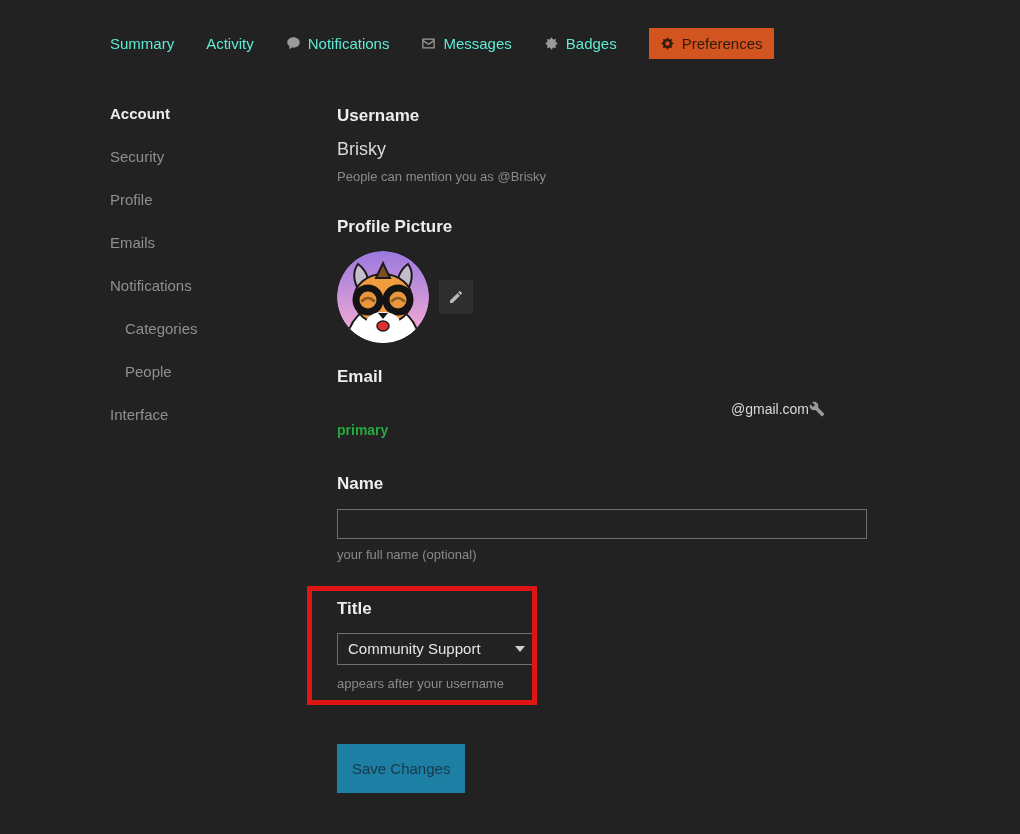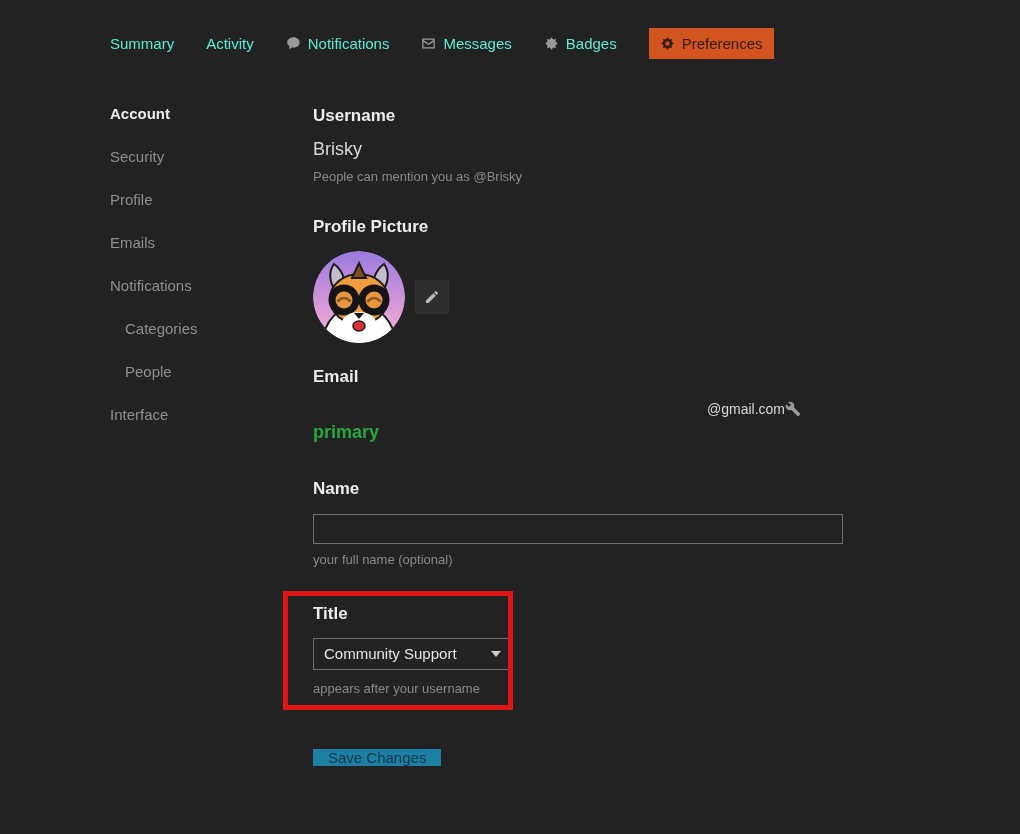--- a/index.html
+++ b/index.html
@@ -23,21 +23,21 @@
     line-height:1;
   }
   .nav-item .ic { display:flex; }
   .nav-item .ic svg { width:15px; height:15px; fill:#9a9a9a; display:block; }
   .nav-item.active {
     background:#d2541f; color:#32190c; padding:8px 11px;
   }
   .nav-item.active .ic svg { fill:#32190c; }
 
   
-  .layout { position:absolute; left:110px; top:106px; display:flex; }
+  .layout { position:absolute; left:110px; top:106px; display:flex;gap:24px; }
 
   .sidebar { width:203px; display:flex; flex-direction:column; }
   .side-item {
     color:#8f8f8f; font-size:15px; line-height:16px;
     margin-bottom:27px; text-decoration:none; cursor:pointer;
   }
   .side-item.active { color:#ededed; font-weight:bold; }
   .side-item.indent { padding-left:15px; }
 
   .content { width:530px; }
@@ -59,21 +59,21 @@
     display:flex; align-items:center; justify-content:center; cursor:pointer;
   }
   .edit-btn svg { width:16px; height:16px; fill:#b9b9b9; }
 
   
   .email-heading { margin-top:24px; }
   .email-row { margin-top:14px; display:flex; justify-content:flex-end; align-items:center; }
   .email-value { margin-left:124px; font-size:14px; color:#d9d9d9; }
   .wrench-btn { background:none; border:none; padding:0; margin-right:42px; cursor:pointer; display:flex; }
   .wrench-btn svg { width:16px; height:16px; fill:#9a9a9a; }
-  .email-badge { margin-top:5px; color:#27a83f; font-weight:bold; font-size:18px; }
+  .email-badge { margin-top:5px; color:#27a83f; font-weight:bold; font-size:14px; }
   .email-foot { margin-top:17px; display:flex; justify-content:space-between; align-items:center; }
   .add-email {
     color:#2d8fc4; font-size:14px; text-decoration:none; cursor:pointer;
     display:flex; align-items:center; gap:6px; margin-right:32px;
   }
   .add-email .plus { font-weight:bold; font-size:17px; line-height:1; }
 
   
   .name-heading { margin-top:36px; }
   .name-input {
@@ -100,21 +100,21 @@
   .caret {
     width:0; height:0;
     border-left:5px solid transparent; border-right:5px solid transparent;
     border-top:6px solid #cfcfcf;
   }
   .title-hint { margin-top:11px; }
 
   
   .save-btn {
     margin-top:53px; background:#1e7fa5; color:#17394a;
-    border:none; padding:0 15px; font-size:15px;
+    border:none; padding:16px 15px; font-size:15px;
     font-family:inherit; cursor:pointer;
   }
 </style>
 </head>
 <body>
 
 <nav class="usernav">
   <a class="nav-item">
     <span>Summary</span>
   </a>

